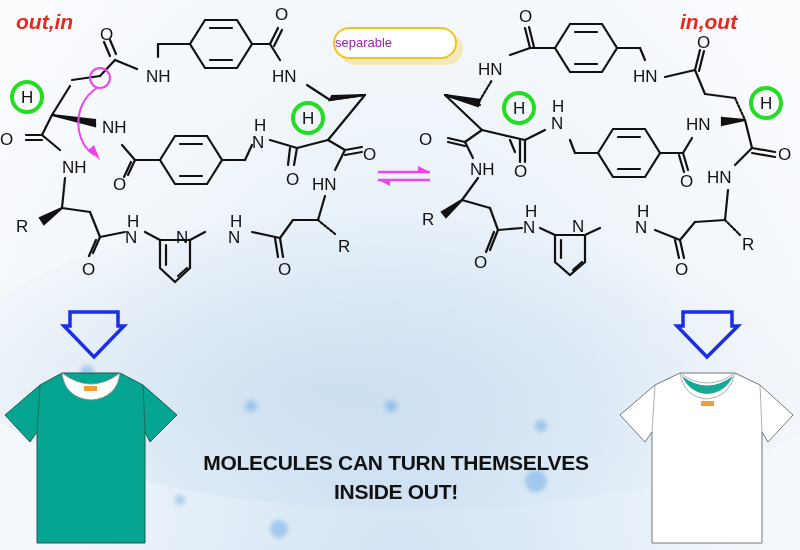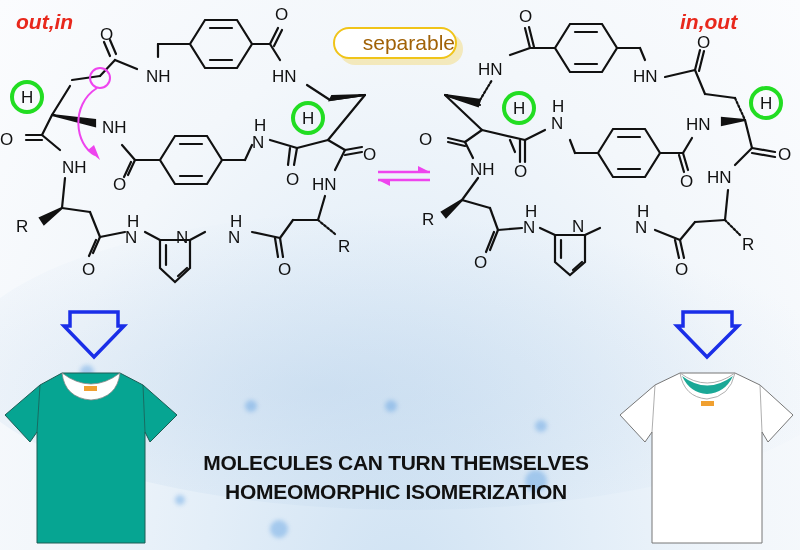--- a/index.html
+++ b/index.html
@@ -5,21 +5,21 @@
   html, body { margin:0; padding:0; }
   body { width:800px; height:550px; overflow:hidden; position:relative;
     font-family:"Liberation Sans", sans-serif;
     background: radial-gradient(ellipse at 50% 110%, #cfe2f3 0%, #e3eef8 35%, #f3f7fb 65%, #fbfcfe 100%); }
   .bg-wave { position:absolute; left:-40px; top:210px; width:900px; height:300px; border-radius:50%;
     background: radial-gradient(ellipse at 40% 60%, rgba(170,200,230,0.35), rgba(255,255,255,0) 70%); }
   .dot { position:absolute; border-radius:50%; background:rgba(60,140,220,0.35); filter:blur(2px); }
   svg.mol { position:absolute; left:0; top:0; }
   .lbl { position:absolute; color:#e8281c; font-weight:bold; font-style:italic; font-size:21px;text-align:right; }
   .sep { position:absolute; left:333px; top:27px; width:124px; height:32px; border:2px solid #f0c419;
-    border-radius:16px; box-sizing:border-box; background:#fff; font-size:21px; text-align:right; line-height:27px; color:#a16207;
+    border-radius:16px; box-sizing:border-box; background:#fff; font-size:13px; text-align:left; line-height:27px; color:#a21caf;
     box-shadow: 6px 6px 0 rgba(245,215,110,0.45); }
   .caption { position:absolute; left:146px; top:448px; width:500px; text-align:center; font-weight:bold;
     font-size:21px; line-height:29px; color:#111; letter-spacing:-0.3px; }
   .caption div { white-space:nowrap; }
   svg text { font-family:"Liberation Sans", sans-serif; }
 </style>
 </head>
 <body>
 
 <div class="bg-wave"></div>
@@ -268,14 +268,14 @@
     <path d="M 680 373 Q 707 393 735 373 Q 730 397 707 399 Q 684 397 680 373 Z" fill="#ffffff" stroke="#999" stroke-width="0.8"></path>
     <path d="M 682 376 Q 707 395 733 376 Q 725 393 707 394 Q 690 393 682 376 Z" fill="#1aa896"></path>
     <rect x="701" y="401" width="13" height="5" fill="#f0a030"></rect>
     <line x1="652" y1="432" x2="655" y2="385" stroke="#999" stroke-width="0.8"></line>
     <line x1="762" y1="432" x2="760" y2="385" stroke="#999" stroke-width="0.8"></line>
   </g>
 </svg>
 
 <div class="caption">
   <div>MOLECULES CAN TURN THEMSELVES</div>
-  <div>HOMEOMORPHIC ISOMERIZATION</div>
+  <div>INSIDE OUT!</div>
 </div>
 
 </body></html>

